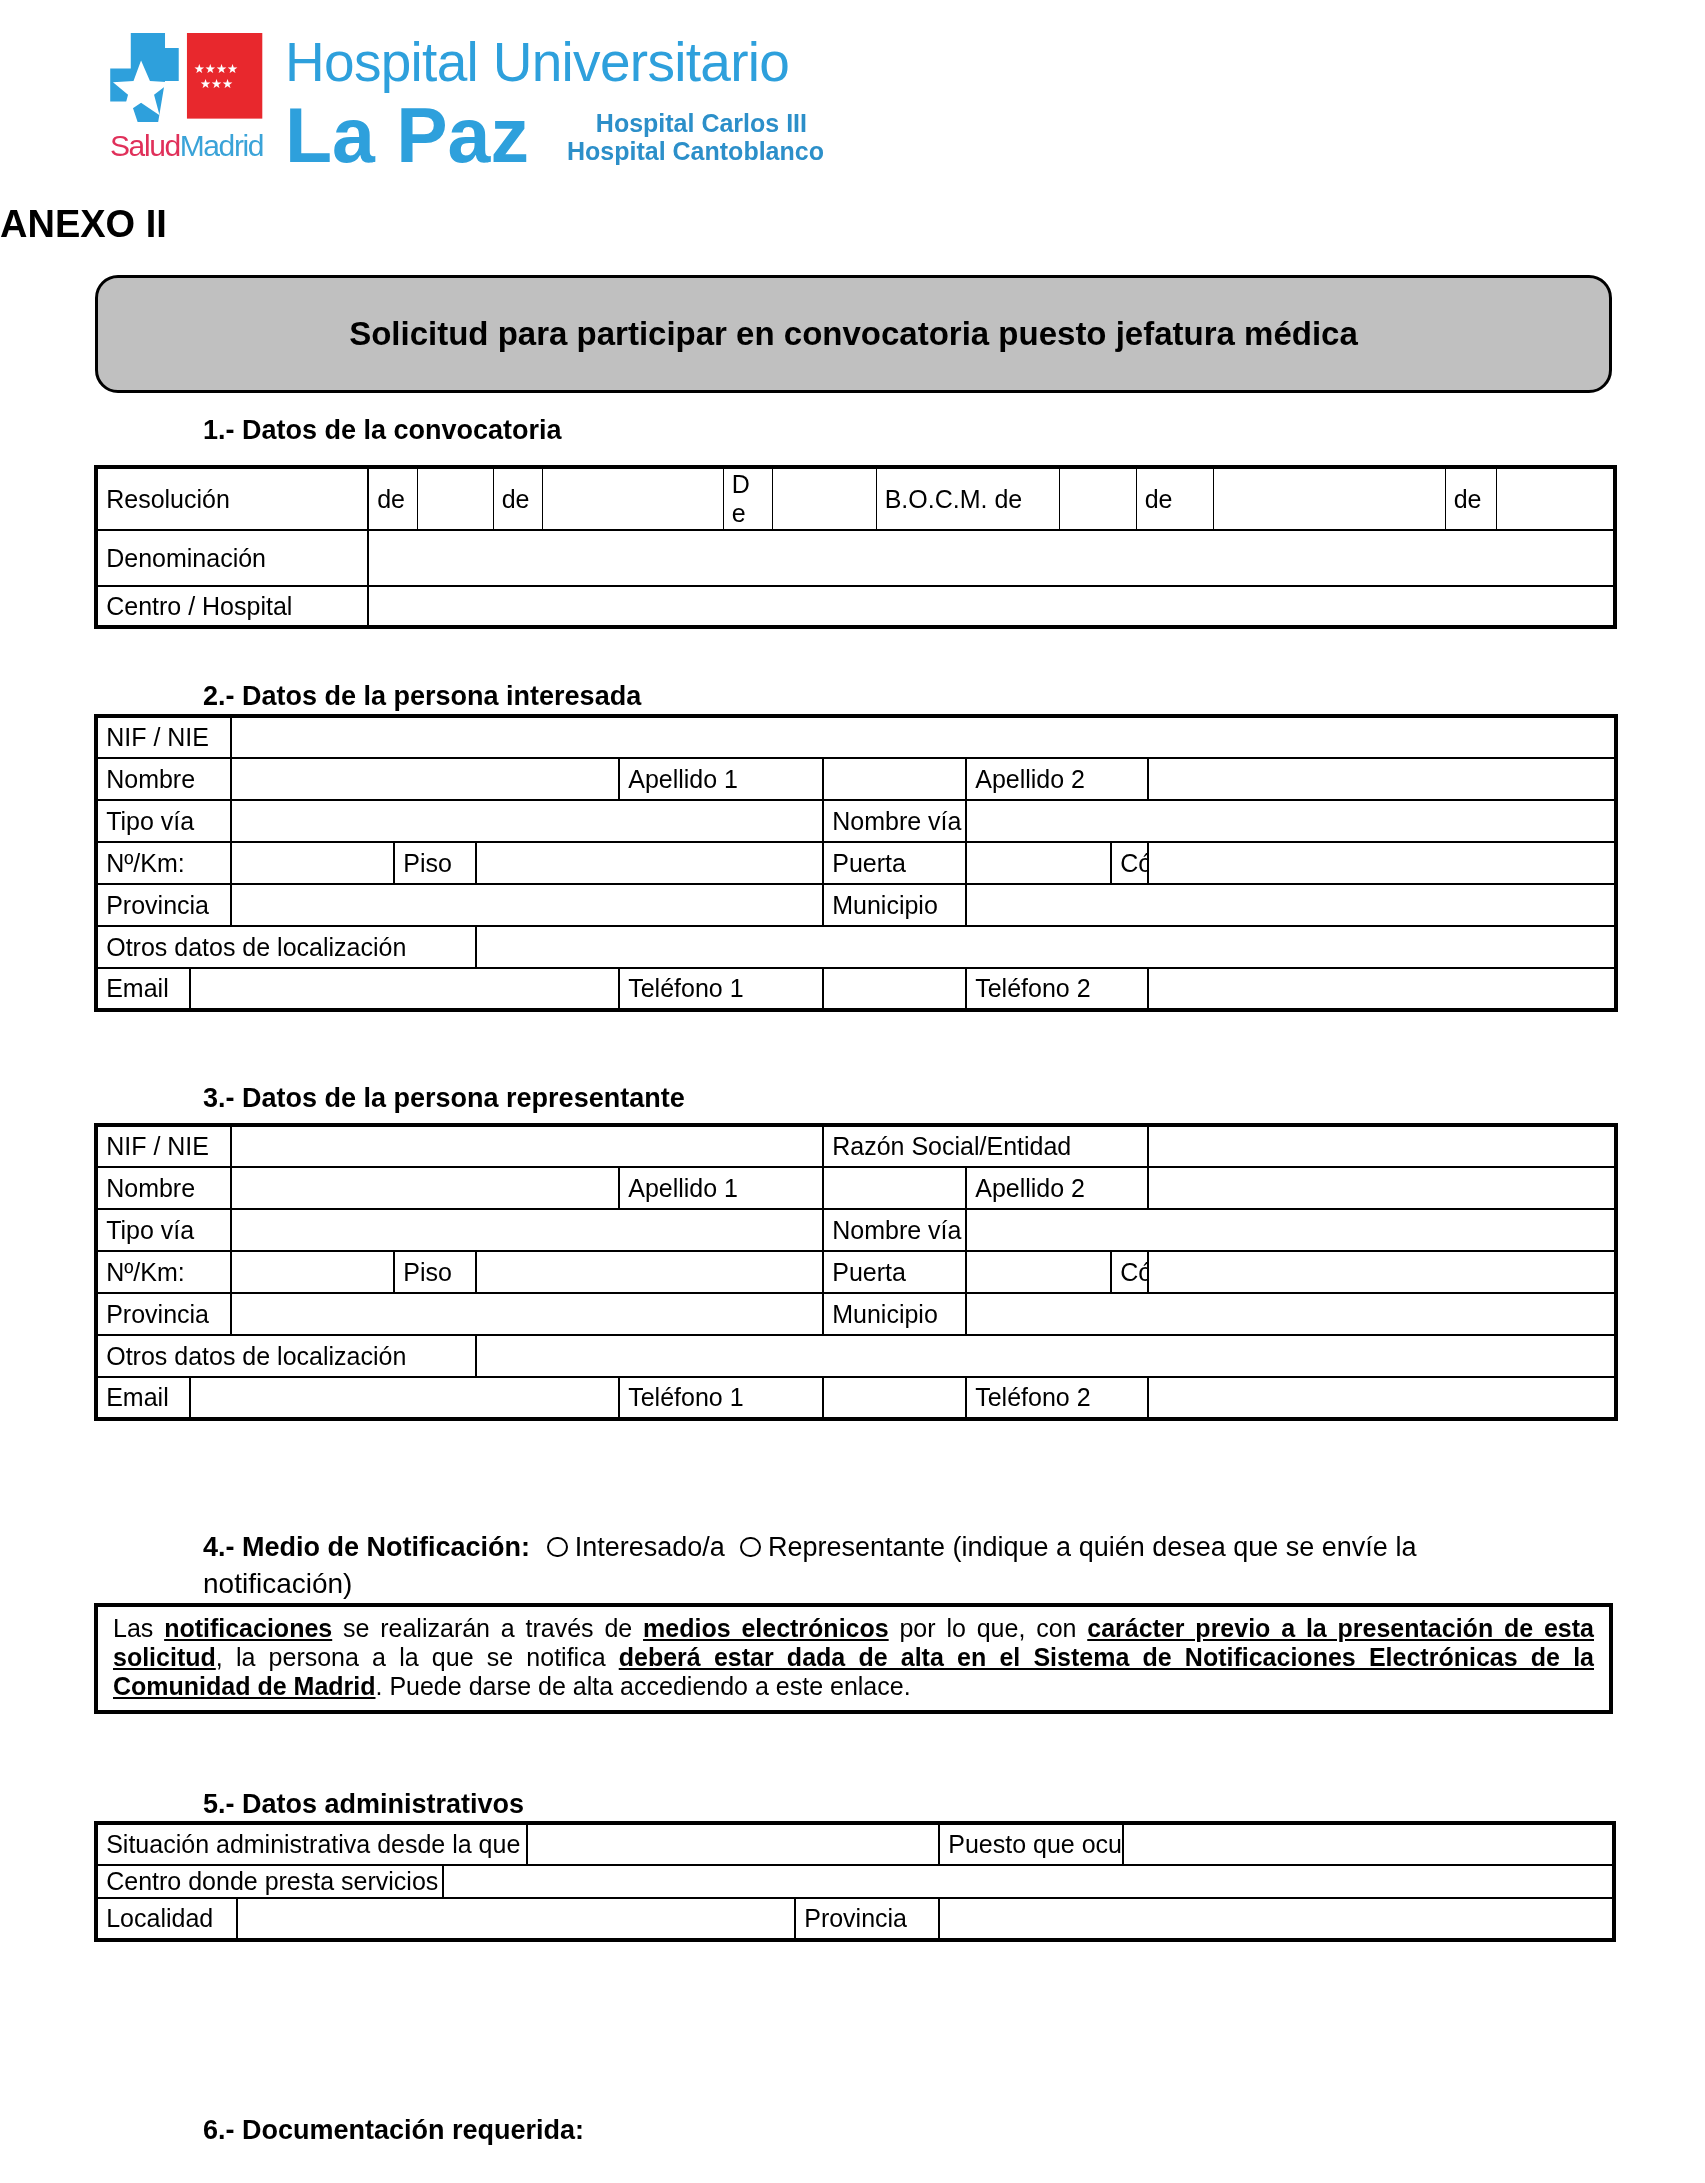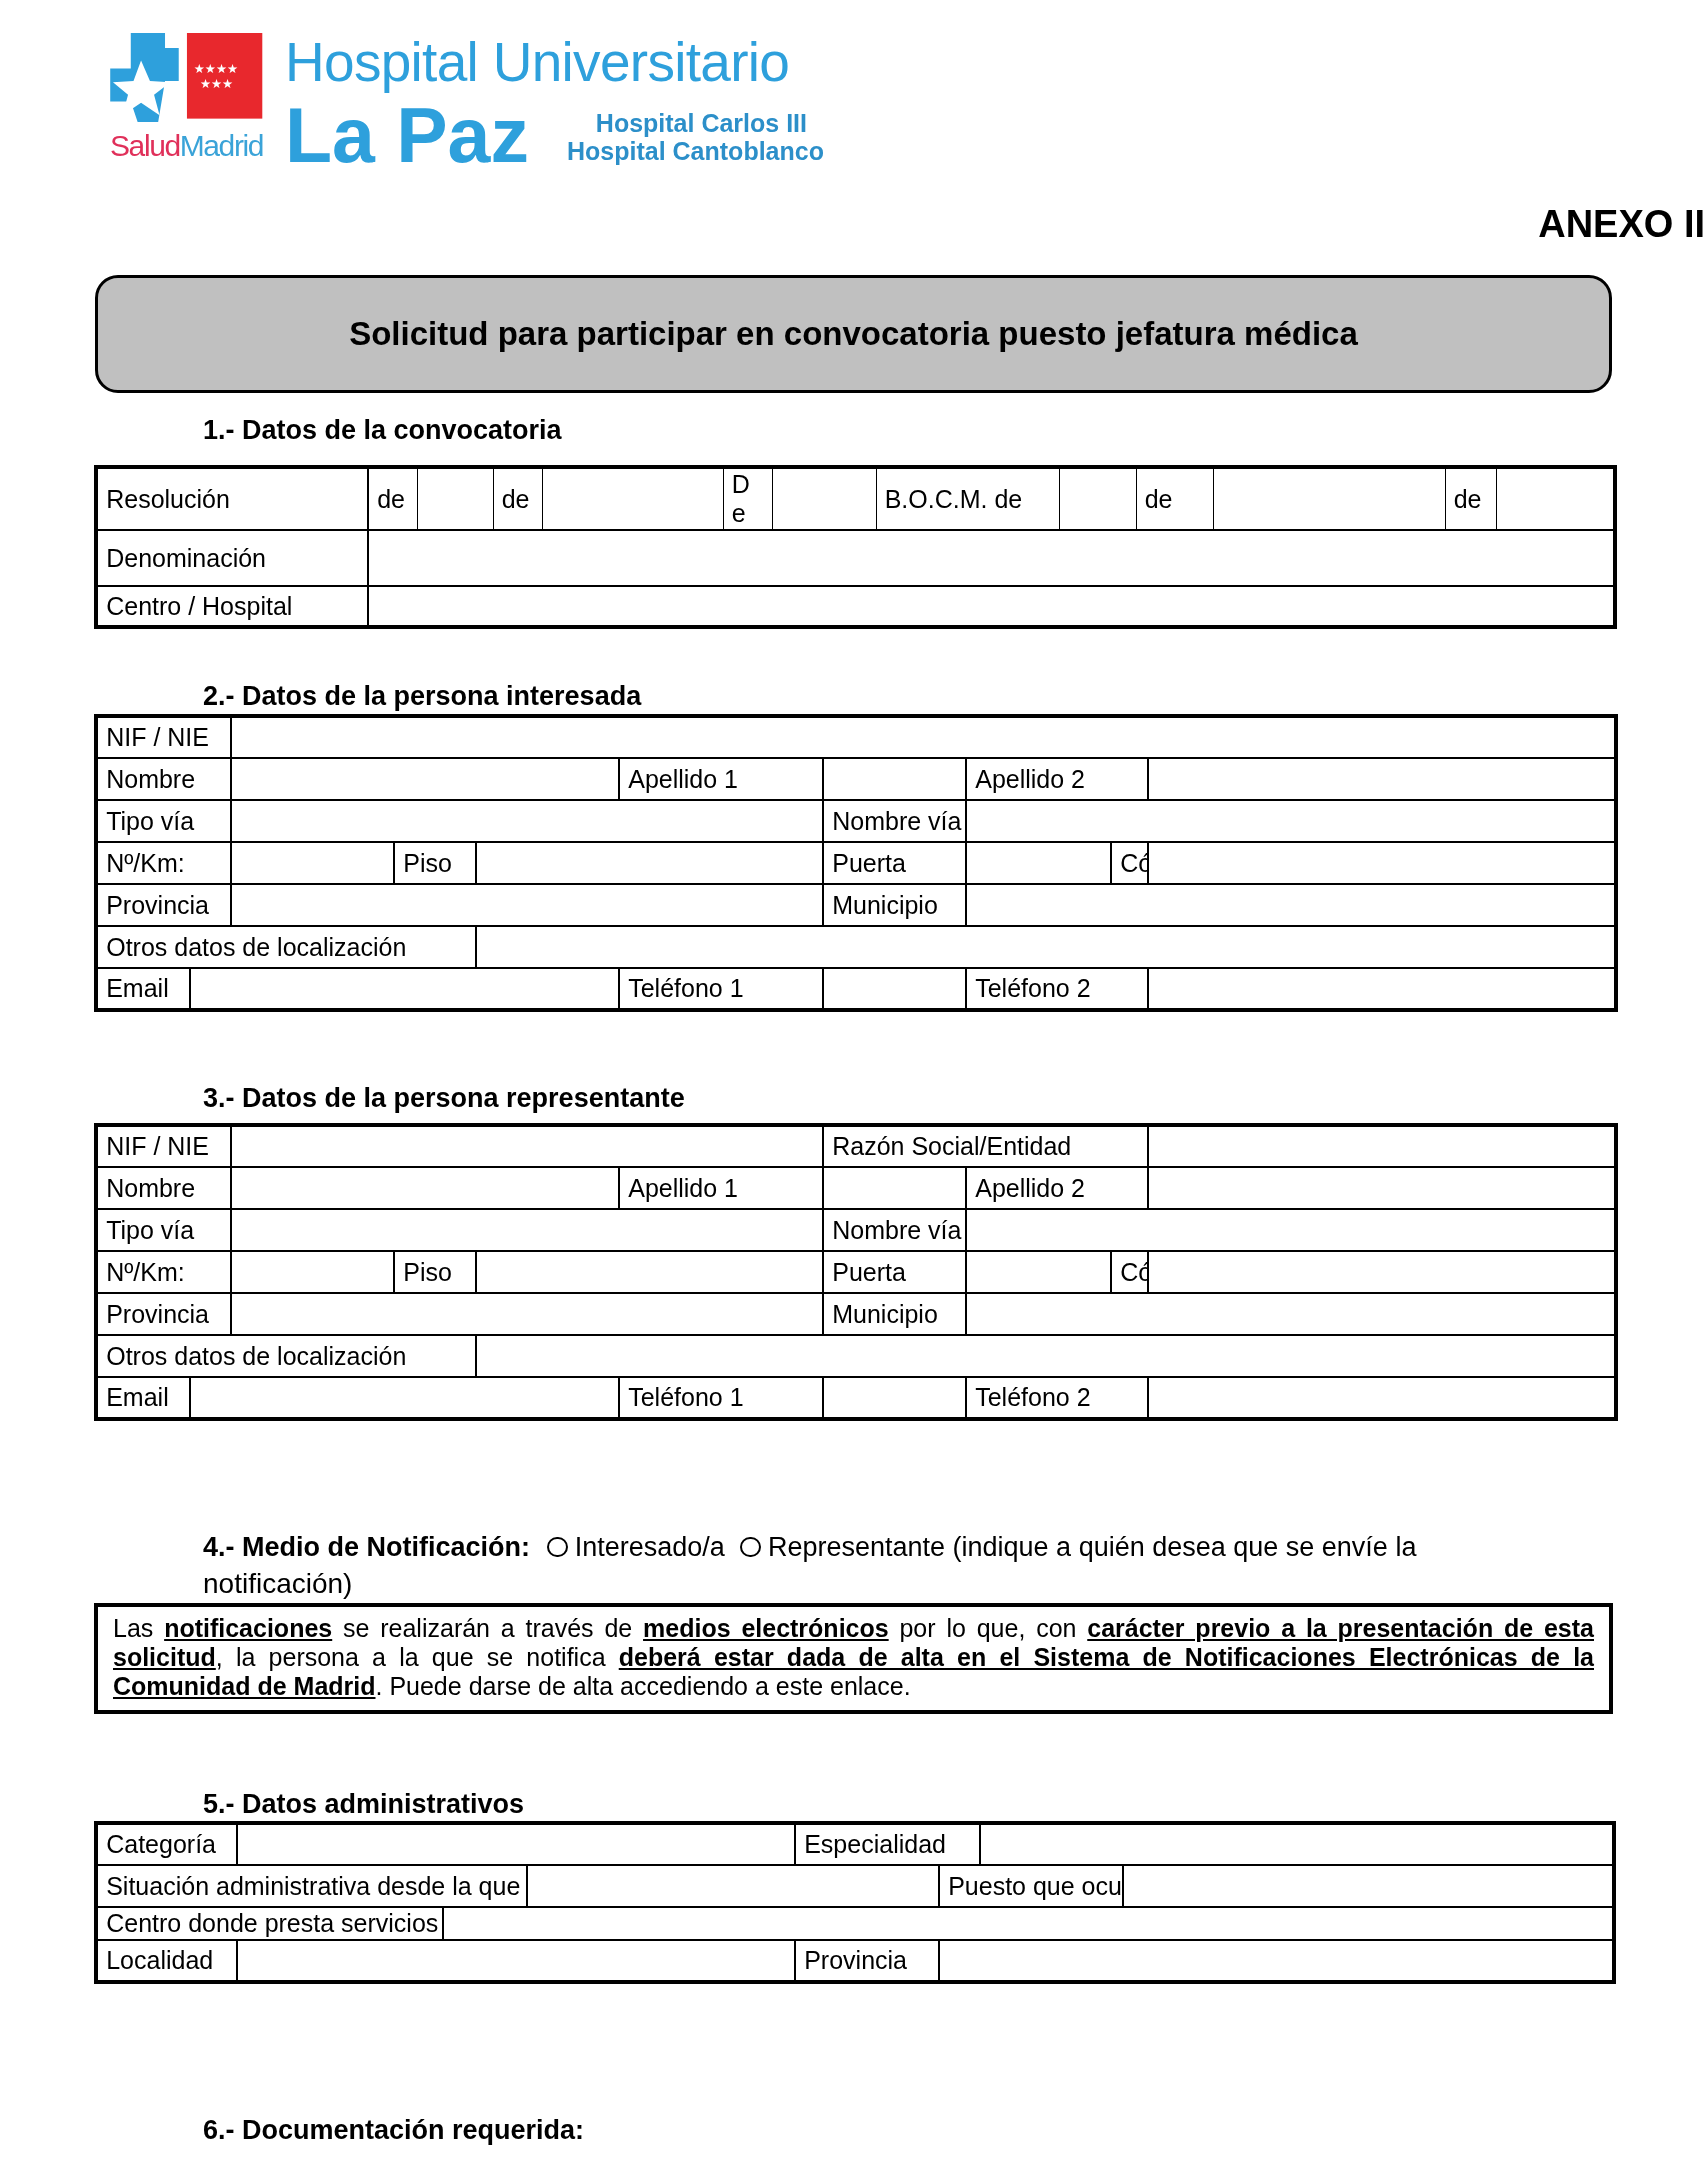--- a/index.html
+++ b/index.html
@@ -10,21 +10,21 @@
   
   .logo { left:110px; top:33px; width:693px; height:137px; }
   .logo-mark { position:absolute; left:0; top:0; width:158px; height:137px; }
   .logo-saludmadrid { position:absolute; left:0; top:96px; font-size:30px; letter-spacing:-1.4px; }
   .logo-salud { color:#e0305a; }
   .logo-madrid { color:#3aa3d8; }
   .logo-h1 { position:absolute; left:175px; top:-2.7px; font-size:55px; font-weight:normal; color:#2ea0dc; letter-spacing:-0.7px; white-space:nowrap; }
   .logo-h2 { position:absolute; left:175px; top:58px; font-size:77px; font-weight:bold; color:#2ea0dc; white-space:nowrap; }
   .logo-sub { position:absolute; left:457px; font-size:25px; font-weight:bold; color:#2c8fc9; white-space:nowrap; text-align:right; width:240px; }
 
-  .anexo { left:0; width:1705px; top:203px; text-align:right; font-size:38px; font-weight:bold; }
+  .anexo { left:0; width:1705px; top:203px; text-align:left; font-size:38px; font-weight:bold; }
 
   .title-box { left:95px; top:275px; width:1517px; height:118px; background:#c0c0c0;
                border:3.4px solid #000; border-radius:23px; box-sizing:border-box;
                display:flex; align-items:center; justify-content:center; }
   .title-box span { font-size:33px; font-weight:bold; }
 
   .sec-head { left:203px; font-size:27px; font-weight:bold; white-space:nowrap; }
 
   table.form { position:absolute; left:94px; width:1519px; border-collapse:collapse;
                border:4.8px solid #000; table-layout:fixed; }
@@ -279,26 +279,20 @@
       <col style="width:206px">
       <col style="width:84px">
       <col style="width:206px">
       <col style="width:62px">
     <col style="width:144px">
       <col style="width:41px">
       <col style="width:143px">
       <col style="width:491px">
   </colgroup>
   <tbody>
-      <tr style="height:42px">
-    <td>Categoría</td>
-    <td colspan="4" class="val"></td>
-    <td colspan="2">Especialidad</td>
-    <td colspan="2" class="val"></td>
-  </tr>
   <tr style="height:42px">
     <td colspan="3">Situación administrativa desde la que participa</td>
     <td colspan="3" class="val"></td>
     <td colspan="2">Puesto que ocupa</td>
     <td class="val"></td>
   </tr>
   <tr style="height:33px">
     <td colspan="2" style="width:361px">Centro donde presta servicios</td>
     <td colspan="7" class="val"></td>
   </tr>

